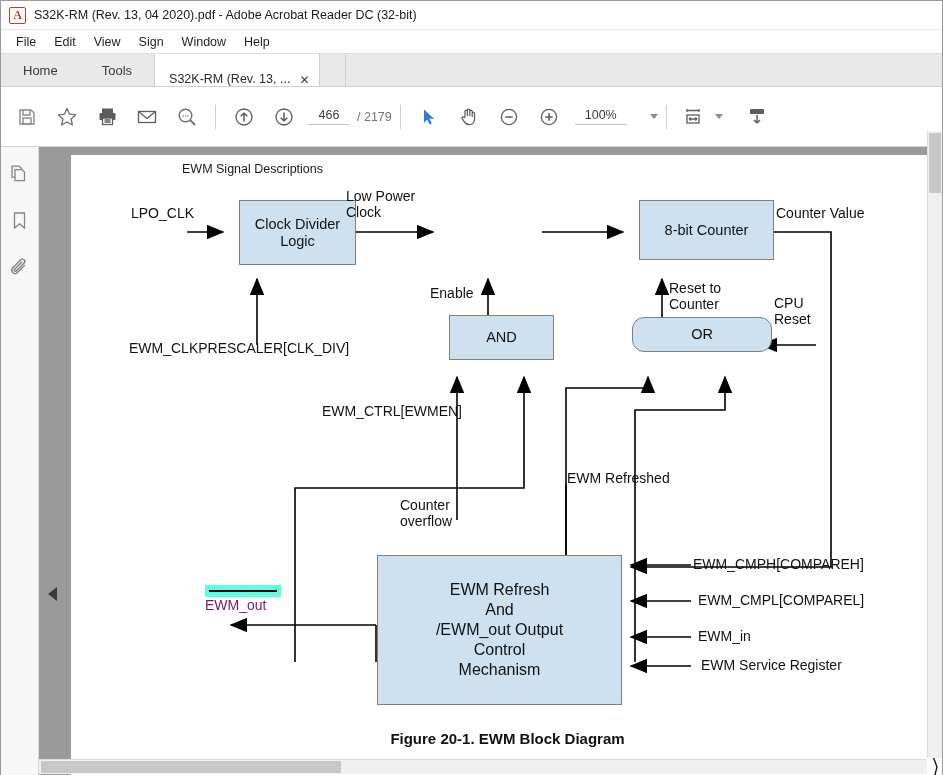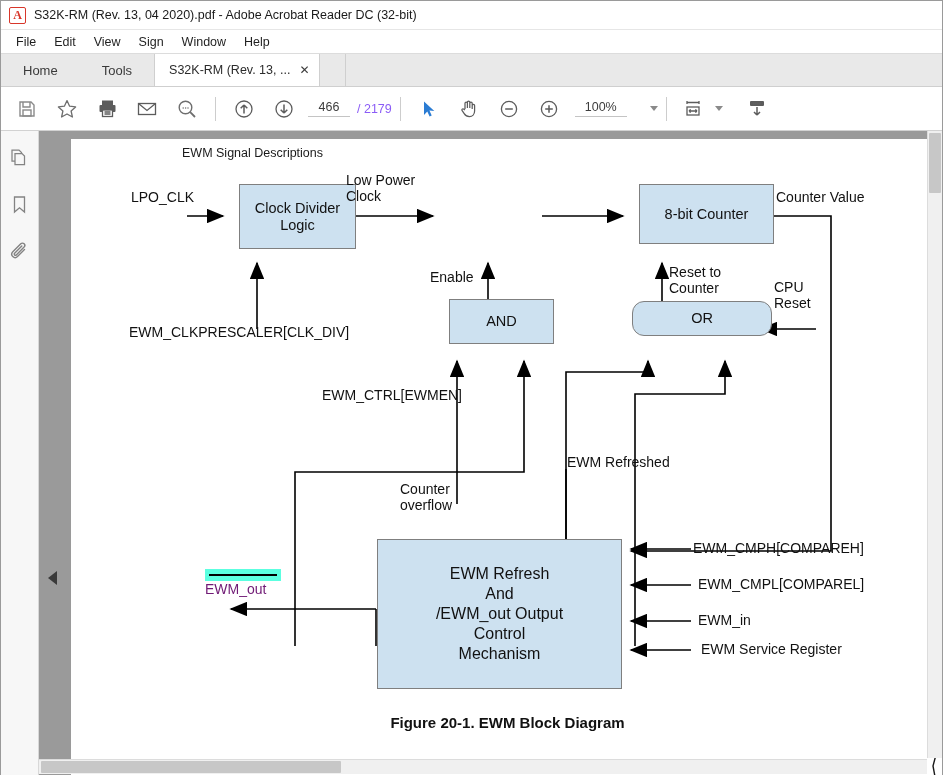--- a/index.html
+++ b/index.html
@@ -59,21 +59,21 @@
     border-bottom: 1px solid #cfcfcf;
   }
   .tab-home, .tab-tools {
     display: flex; align-items: center; justify-content: center;
     font-size: 13px; color: #3a3a3a;
     padding: 0 22px;
     background: #e9e9e9;
     cursor: default;
   }
   .tab-doc {
-    display: flex; align-items: center;
+    display: flex; align-items: flex-end;
     font-size: 12.5px; color: #2b2b2b;
     background: #ffffff;
     padding: 0 10px 0 14px;
     border-left: 1px solid #cfcfcf;
     border-right: 1px solid #cfcfcf;
     position: relative;
     min-width: 165px;
     cursor: default;
   }
   .tab-close {
@@ -81,21 +81,21 @@
     cursor: pointer; line-height: 1;
   }
   .tab-blank {
     width: 26px;
     background: #e9e9e9;
     border-right: 1px solid #cfcfcf;
   }
 
   
   .toolbar {
-    height: 44px;
+    height: 60px;
     background: #ffffff;
     border-bottom: 1px solid #d2d2d2;
     display: flex; align-items: center;
     padding: 0 6px;
   }
   .tb-btn {
     width: 40px; height: 36px;
     display: flex; align-items: center; justify-content: center;
     cursor: pointer;
     flex: none;
@@ -107,21 +107,21 @@
     display: flex; align-items: center; gap: 7px; margin-left: 4px;
   }
   .page-input {
     width: 42px; text-align: center;
     font-size: 12.5px; color: #3d3d3d;
     border: none; border-bottom: 1px solid #c4c4c4;
     background: transparent; outline: none;
     font-family: "Liberation Sans", sans-serif;
     padding-bottom: 2px;
   }
-  .page-total { font-size: 12.5px; color: #8b5cf6; white-space: nowrap; }
+  .page-total { font-size: 12.5px; color: #737373; white-space: nowrap; }
   .zoombox { display: flex; align-items: center; margin-left: 6px; gap: 16px; }
   .zoom-input {
     width: 52px; text-align: center;
     font-size: 12.5px; color: #3d3d3d;
     border: none; border-bottom: 1px solid #c4c4c4;
     background: transparent; outline: none;
     font-family: "Liberation Sans", sans-serif;
     padding-bottom: 2px;
   }
   .caret {

